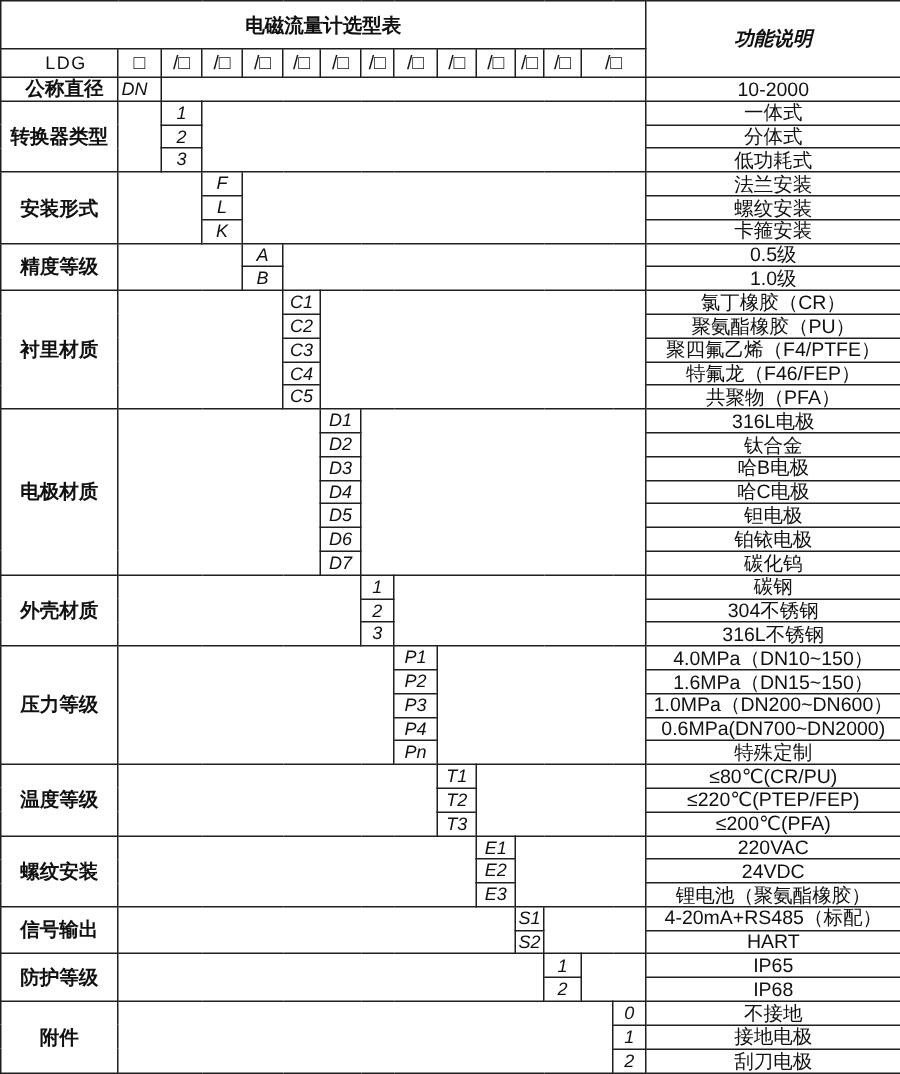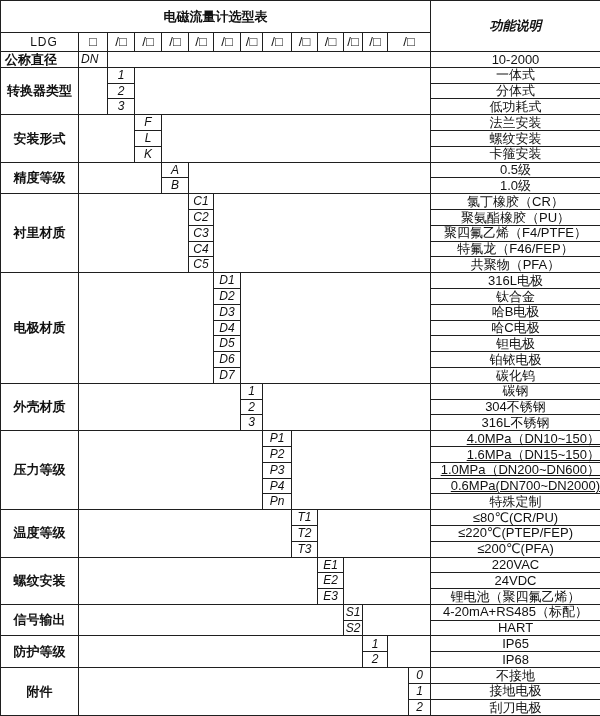--- a/index.html
+++ b/index.html
@@ -53,37 +53,37 @@
   }
   td.slot, td.first-box {
     font-size: 13px;
   }
   td.lbl {
     font-weight: bold;
     font-size: 13px;
   }
   td.lbl.left {
     text-align: left;
-    padding-left: 4px;
+    padding-left: 16px;
+    font-family: Liberation Mono, monospace;
   }
   td.code {
     font-size: 12px;
     font-style: italic;
   }
   td.code.left {
     text-align: left;
     padding-left: 2px;
   }
   td.desc {
     font-size: 13px;
   }
   td.desc.left {
-    text-align: right;
+    text-align: center;
     padding-left: 0;
-    text-decoration: underline;
   }
   td.empty {
     background: #ffffff;
   }
 </style>
 </head>
 <body>
 
 <div class="sheet">
   <table>
@@ -287,21 +287,21 @@
           <td class="code">E1</td>
           <td class="empty" colspan="4" rowspan="3"></td>
           <td class="desc">220VAC</td>
         </tr>
         <tr>
           <td class="code">E2</td>
           <td class="desc">24VDC</td>
         </tr>
         <tr>
           <td class="code">E3</td>
-          <td class="desc">锂电池（聚四氟乙烯）</td>
+          <td class="desc">锂电池（聚氨酯橡胶）</td>
         </tr>
         <tr>
           <td class="lbl" rowspan="2">信号输出</td>
           <td class="empty" colspan="10" rowspan="2"></td>
           <td class="code">S1</td>
           <td class="empty" colspan="3" rowspan="2"></td>
           <td class="desc">4-20mA+RS485（标配）</td>
         </tr>
         <tr>
           <td class="code">S2</td>

